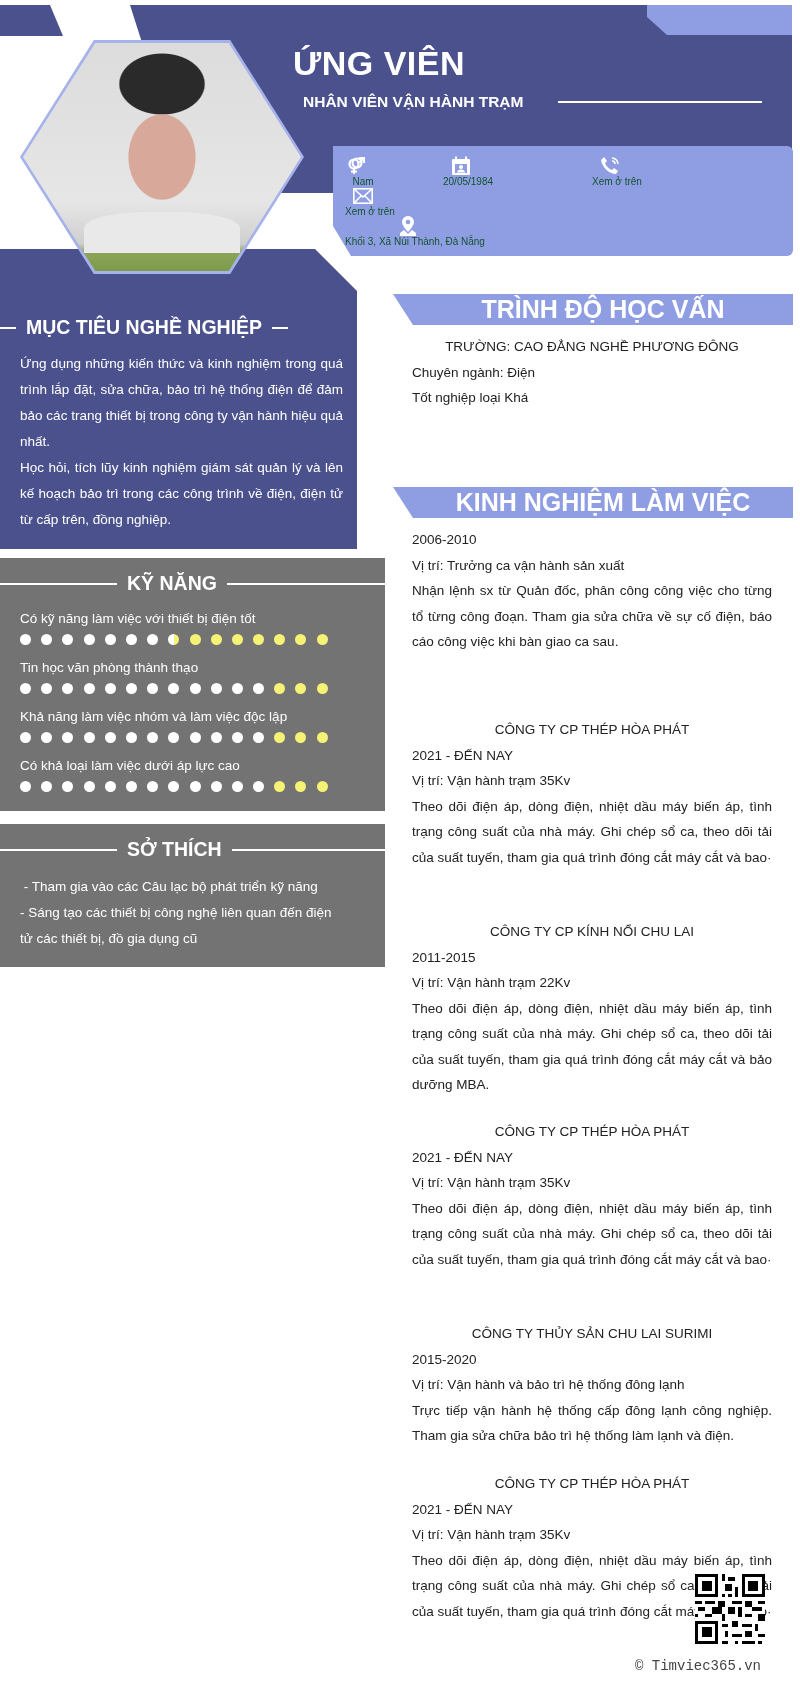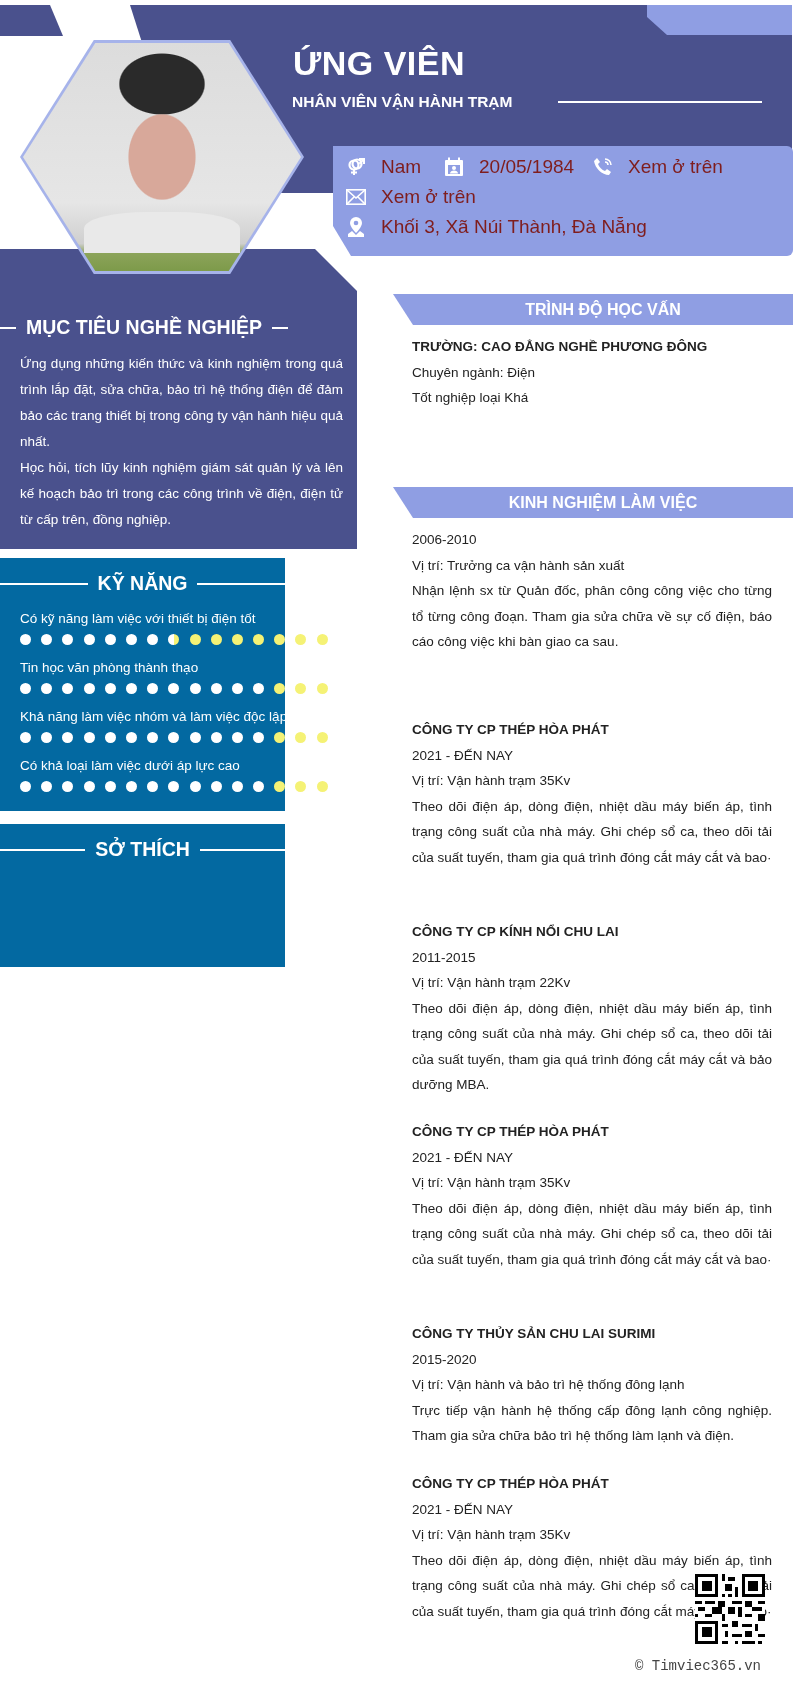--- a/index.html
+++ b/index.html
@@ -22,52 +22,52 @@
   #photo { position: absolute; left: 3px; top: 3px; right: 3px; bottom: 3px;
     clip-path: polygon(26% 0, 74% 0, 100% 50%, 74% 100%, 26% 100%, 0 50%);
     background:
       radial-gradient(ellipse 55px 70px at 50% 50%, #d8a89a 0 60%, transparent 62%),
       radial-gradient(ellipse 70px 50px at 50% 18%, #2a2a2a 0 60%, transparent 62%),
       linear-gradient(180deg, #dcdcdc 0%, #e6e6e6 70%, #cfcfcf 88%, #8ca45a 92%, #7d9a4a 100%);
   }
   #photo .shirt { position: absolute; left: 22%; right: 22%; bottom: 8%; height: 18%; background: #e9e9e9; border-radius: 40% 40% 0 0; }
 
   #name { position: absolute; left: 293px; top: 44px; width: 290px; font-size: 34px; font-weight: bold; color: #fff; letter-spacing: 0.5px; }
-  #job-title { position: absolute; left: 292px; top: 93px; font-size: 15.5px; font-weight: bold; color: #fff; }
+  #job-title { position: absolute; left: 303px; top: 93px; font-size: 15.5px; font-weight: bold; color: #fff; }
   #title-rule { position: absolute; left: 558px; top: 101px; width: 204px; height: 2px; background: #fff; }
 
   
   #info-panel { left: 333px; top: 146px; width: 460px; height: 110px;
     clip-path: polygon(0 0, 100% 0, 100% 100%, 18px 100%, 0 80px); border-radius: 0 6px 6px 0; }
-  .info-item { position: absolute; display: flex; align-items: center; color: #7f1d1d; font-size: 19px; }
+  .info-item { position: absolute; display: flex; align-items: center; color: #14532d; font-size: 10px; flex-direction: column; }
   .info-item .ico { width: 22px; height: 20px; margin-right: 14px; display: inline-flex; align-items: center; justify-content: center; }
   .info-item svg { fill: #fff; }
 
   
   #left-top { left: 0; top: 249px; width: 357px; height: 300px;
     clip-path: polygon(0 0, 315px 0, 357px 42px, 357px 100%, 0 100%); }
-  .left-panel { position: absolute; left: 0; width: 285px; background: #0369a1; color: #fff; }
+  .left-panel { position: absolute; left: 0; width: 385px; background: #737373; color: #fff; }
   .panel-head { position: absolute; left: 0; right: 0; display: flex; align-items: center; }
   .panel-head .rule { flex: 1; height: 2px; background: #fff; }
   .panel-head .label { font-weight: bold; font-size: 19.5px; padding: 0 10px; white-space: nowrap; }
   .para { position: absolute; left: 20px; width: 323px; font-size: 13.5px; line-height: 26px; text-align: justify; }
 
   .skill { position: absolute; left: 20px; width: 323px; }
   .skill .name { font-size: 13.5px; line-height: 18px; }
   .dots { display: flex; margin-top: 6px; }
   .dot { width: 11px; height: 11px; border-radius: 50%; margin-right: 10.2px; background: #fff; }
   .dot.y { background: #f5f275; }
   .dot.h { background: linear-gradient(90deg, #fff 50%, #f5f275 50%); }
 
   
   .sec-head { position: absolute; left: 393px; width: 400px; height: 31px;
     clip-path: polygon(0 0, 100% 0, 100% 100%, 20px 100%); background: #8f9ee3;
-    color: #fff; font-weight: bold; font-size: 16px; text-align: center; line-height: 31px; padding-left: 20px; }
+    color: #fff; font-weight: bold; font-size: 25px; text-align: center; line-height: 31px; padding-left: 20px; }
   .r-block { position: absolute; left: 412px; width: 360px; font-size: 13.5px; line-height: 25.5px; color: #222; }
-  .r-block .bold { font-weight: bold; }
+  .r-block .bold { font-weight: normal; text-align: center; }
   .r-block .desc { text-align: justify; }
 
   #qr { position: absolute; left: 695px; top: 1574px; width: 70px; height: 70px; background: #fff; }
   #footer { position: absolute; left: 635px; top: 1658px; font-family: Liberation Mono, monospace; font-size: 14px; color: #444; }
 </style>
 </head>
 <body>
 
 <div class="shape dark" id="tl-sliver"></div>
 <div class="shape dark" id="header-band"></div>
@@ -240,20 +240,24 @@
         </div>
       </div>
     </div>
 </div>
 
 <div class="left-panel" style="top:824px; height:143px;">
   <div class="panel-head" style="top:14px;">
     <span class="rule" style="max-width:117px;"></span>
     <span class="label">SỞ THÍCH</span>
     <span class="rule"></span>
+  </div>
+  <div class="para" style="top:50px; text-align:left;">
+    <div style="white-space:pre;"> - Tham gia vào các Câu lạc bộ phát triển kỹ năng</div>
+    <div>- Sáng tạo các thiết bị công nghệ liên quan đến điện tử các thiết bị, đồ gia dụng cũ</div>
   </div>
 </div>
 
 <div class="sec-head" style="top:294px;">TRÌNH ĐỘ HỌC VẤN</div>
 <div class="r-block" style="top:334px;">
   <div class="bold">TRƯỜNG: CAO ĐẲNG NGHỀ PHƯƠNG ĐÔNG</div>
   <div>Chuyên ngành: Điện</div>
   <div>Tốt nghiệp loại Khá</div>
 </div>
 

